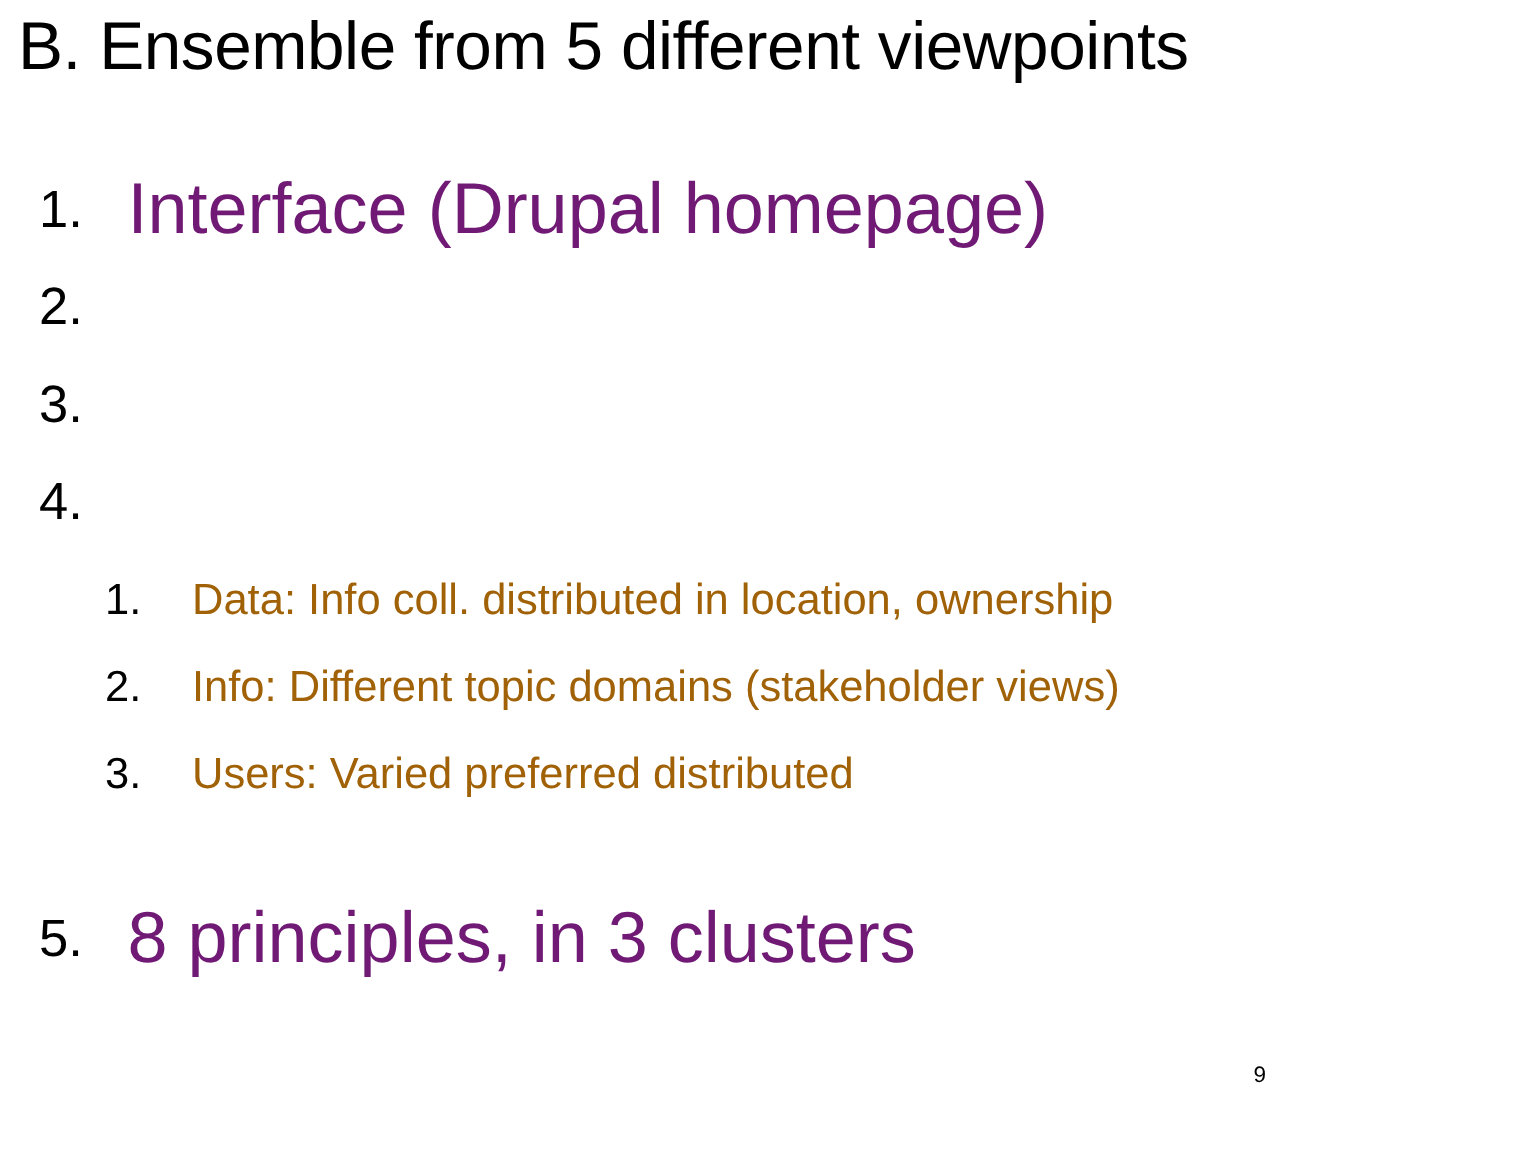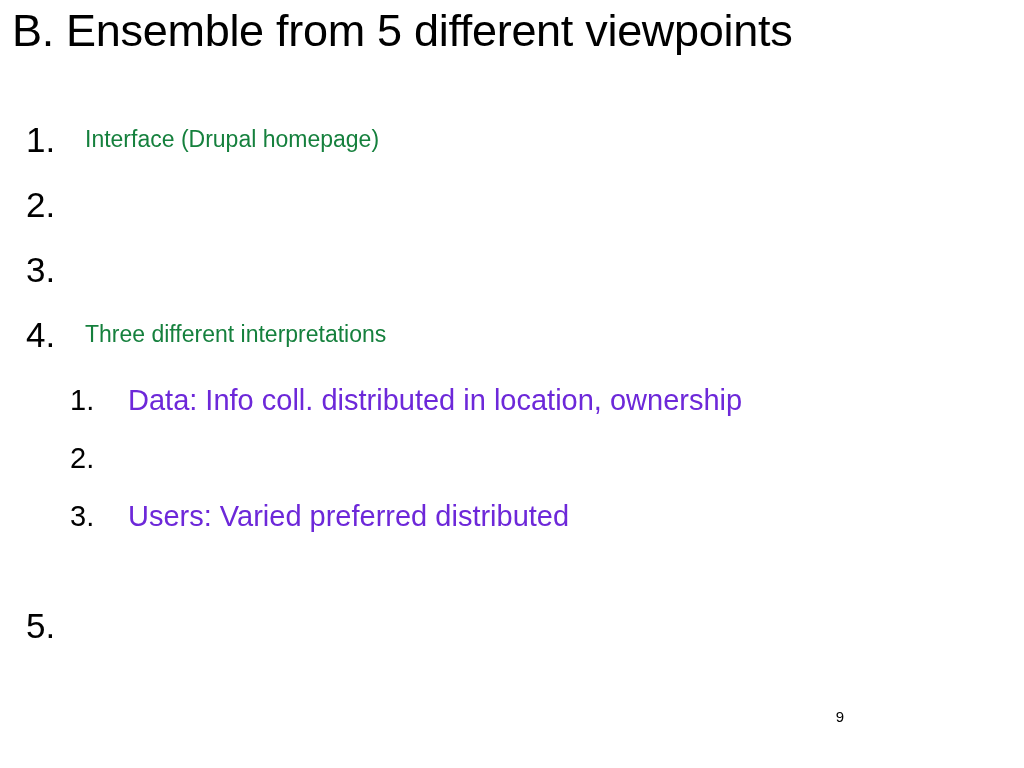--- a/index.html
+++ b/index.html
@@ -56,24 +56,24 @@
   .lvl1-item .marker {
     flex: 0 0 auto;
     width: 59px;
     font-size: 35px;
     line-height: 55px;
     font-weight: 400;
     color: #000000;
   }
   .lvl1-item .text {
     flex: 1 1 auto;
-    font-size: 23px;
+    font-size: 48px;
     line-height: 55px;
     font-weight: 400;
-    color: #15803d;
+    color: #701a75;
     max-width: 800px;
   }
 
   .lvl2-list {
     margin: 0;
     padding: 0;
   }
   .lvl2-item {
     position: relative;
     display: flex;
@@ -87,21 +87,21 @@
     font-size: 29px;
     line-height: 56px;
     font-weight: 400;
     color: #000000;
   }
   .lvl2-item .text {
     flex: 1 1 auto;
     font-size: 29px;
     line-height: 56px;
     font-weight: 400;
-    color: #6d28d9;
+    color: #a16207;
     white-space: nowrap;
   }
 
   .spacer-line {
     height: 52px;
   }
 
   
   .page-number {
     position: absolute;
@@ -130,40 +130,41 @@
     <div class="lvl1-item">
       <span class="marker">2.</span>
     </div>
 
     <div class="lvl1-item">
       <span class="marker">3.</span>
     </div>
 
     <div class="lvl1-item">
       <span class="marker">4.</span>
-      <span class="text">Three different interpretations</span>
     </div>
 
     <div class="lvl2-list">
       <div class="lvl2-item">
         <span class="marker">1.</span>
         <span class="text">Data: Info coll. distributed in location, ownership</span>
       </div>
       <div class="lvl2-item">
         <span class="marker">2.</span>
+        <span class="text">Info: Different topic domains (stakeholder views)</span>
       </div>
       <div class="lvl2-item">
         <span class="marker">3.</span>
         <span class="text">Users: Varied preferred distributed</span>
       </div>
     </div>
 
     <div class="spacer-line"></div>
 
     <div class="lvl1-item">
       <span class="marker">5.</span>
+      <span class="text">8 principles, in 3 clusters</span>
     </div>
 
   </div>
 
   <div class="page-number">9</div>
 
 </div>
 
 </body></html>

